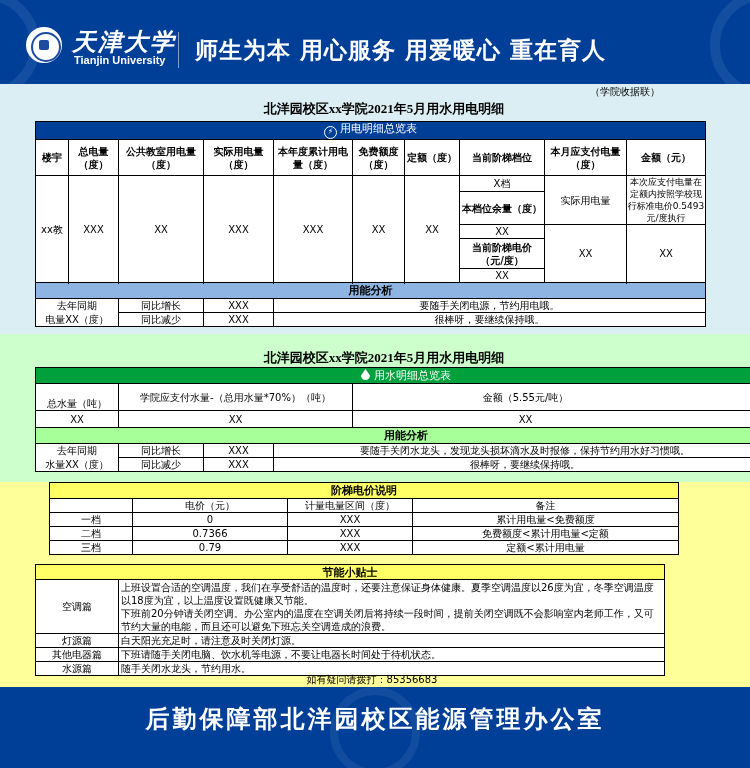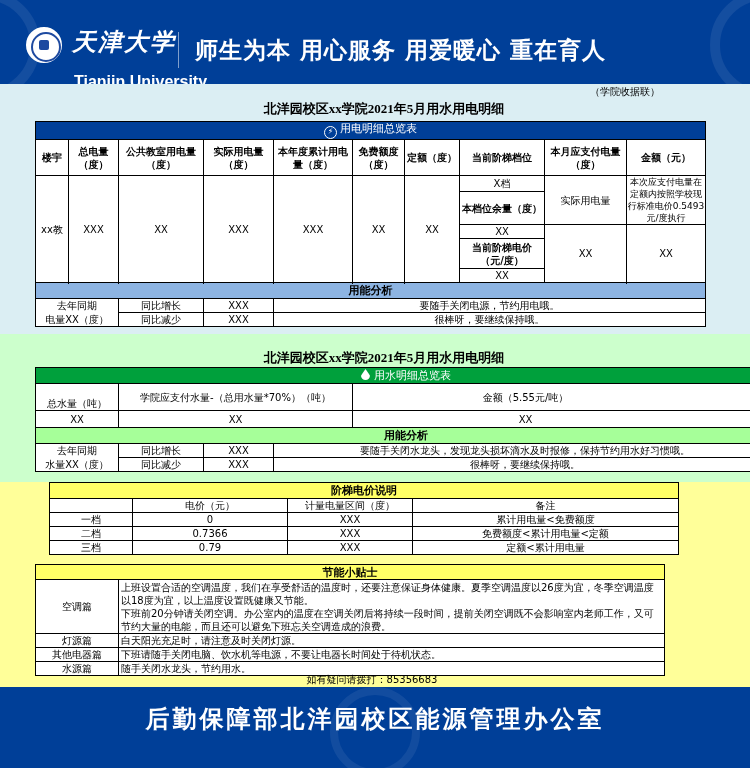--- a/index.html
+++ b/index.html
@@ -8,21 +8,21 @@
 
   
   .header { position: absolute; left: 0; top: 0; width: 750px; height: 84px; background: #003f98; overflow: hidden; }
   .header .wm { position: absolute; width: 110px; height: 110px; border-radius: 50%; border: 10px solid rgba(255,255,255,0.08); }
   .header .wm.l { left: -70px; top: -10px; }
   .header .wm.r { right: -70px; top: -10px; }
   .logo { position: absolute; left: 26px; top: 27px; width: 36px; height: 36px; border-radius: 50%; background: #fff; border: 2px solid #fff; }
   .logo::before { content: ""; position: absolute; left: 3px; top: 3px; width: 26px; height: 26px; border-radius: 50%; border: 2px solid #1e4aa0; }
   .logo::after { content: ""; position: absolute; left: 11px; top: 11px; width: 10px; height: 10px; background: #1e4aa0; border-radius: 2px; }
   .uni-cn { position: absolute; left: 72px; top: 26px; color: #fff; font-family: "DejaVu Serif", serif; font-size: 24px; font-weight: bold; font-style: italic; letter-spacing: 2px; }
-  .uni-en { position: absolute; left: 74px; top: 54px; color: #fff; font-family: "Liberation Sans", sans-serif; font-size: 16px; font-weight: bold; margin-top: 19px; }
+  .uni-en { position: absolute; left: 74px; top: 54px; color: #fff; font-family: "Liberation Sans", sans-serif; font-size: 11px; font-weight: bold; }
   .hdr-div { position: absolute; left: 178px; top: 32px; width: 1px; height: 36px; background: rgba(255,255,255,0.5); }
   .slogan { position: absolute; left: 195px; top: 35px; color: #fff; font-size: 23px; font-weight: bold; letter-spacing: 1px; white-space: nowrap; }
 
   
   .sec-elec { position: absolute; left: 0; top: 84px; width: 750px; height: 250px; background: #dbeef3; }
   .sec-water { position: absolute; left: 0; top: 334px; width: 750px; height: 148px; background: #ccffcc; }
   .sec-yellow { position: absolute; left: 0; top: 482px; width: 750px; height: 205px; background: #ffff99; }
   .footer { position: absolute; left: 0; top: 687px; width: 750px; height: 81px; background: #003f98; overflow: hidden; }
   .footer .wm { position: absolute; left: 330px; top: 0; width: 90px; height: 90px; border-radius: 50%; border: 8px solid rgba(255,255,255,0.07); }
   .footer-title { position: absolute; left: 0; width: 750px; top: 16px; text-align: center; color: #fff; font-size: 24px; font-weight: bold; letter-spacing: 3px; }

